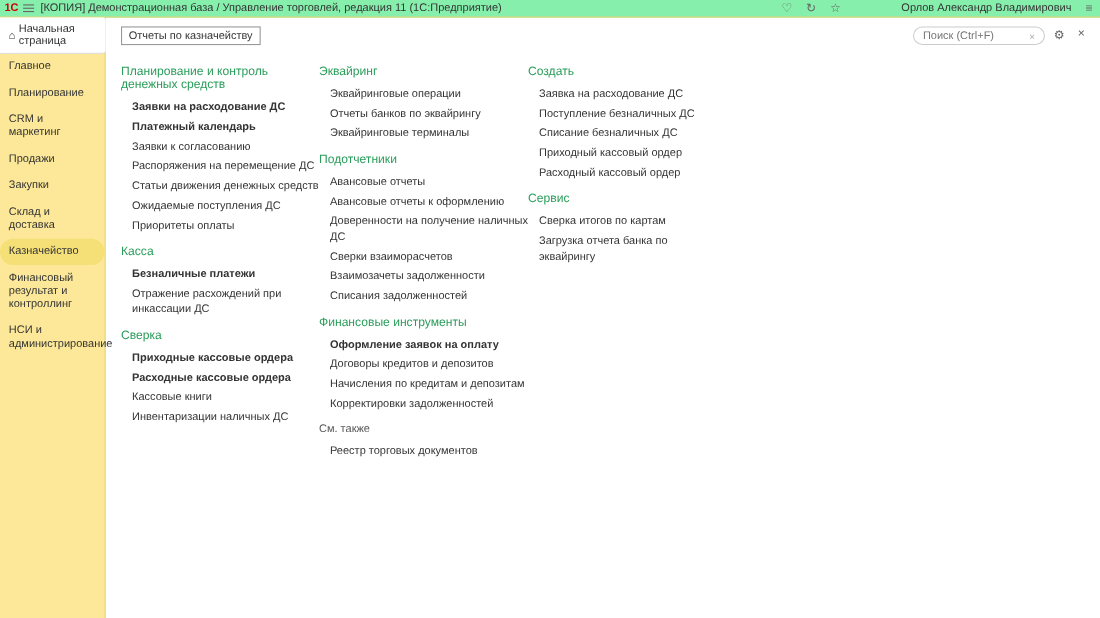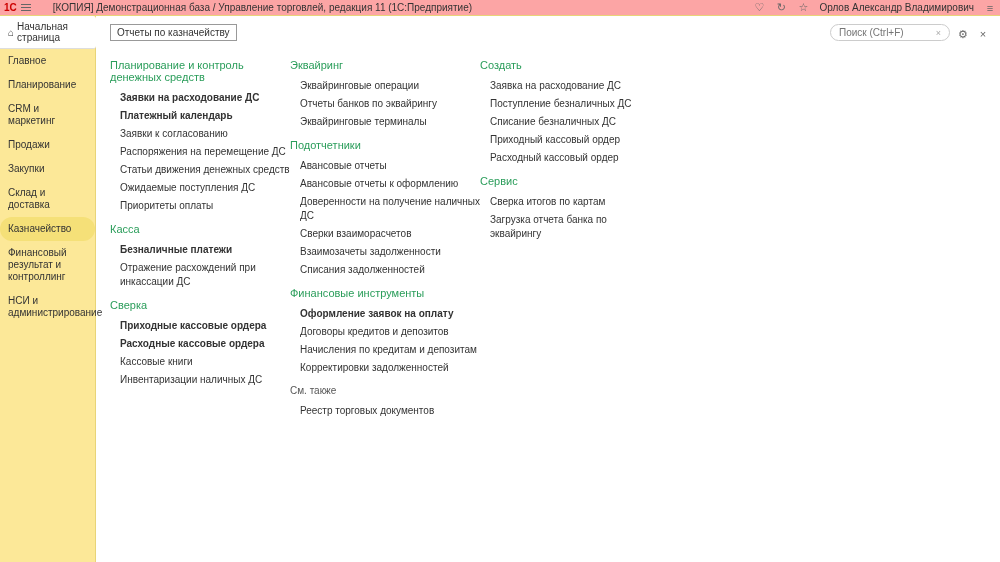--- a/index.html
+++ b/index.html
@@ -1,35 +1,35 @@
 <!DOCTYPE html>
 <html><head>
 <meta charset="utf-8">
 <style>
 * { margin: 0; padding: 0; box-sizing: border-box; font-family: Arial, sans-serif; }
 body { background: #fff; font-size: 11px; color: #333; width: 1000px; height: 562px; overflow: hidden; }
 
-.titlebar { background: #fca5a5; height: 16px; display: flex; align-items: center; padding: 0 4px; border-bottom: 1px solid #e8d478; }
+.titlebar { background: #86efac; height: 16px; display: flex; align-items: center; padding: 0 4px; border-bottom: 1px solid #e8d478; }
 .tb-logo { color: #cc0000; font-weight: bold; font-size: 10px; margin-right: 4px; }
 .tb-menu { display: inline-flex; flex-direction: column; gap: 1.5px; margin-right: 6px; cursor: pointer; }
 .tb-menu span { width: 10px; height: 1.5px; background: #666; }
-.tb-title { font-size: 10px; color: #333; margin-left: 16px; }
+.tb-title { font-size: 10px; color: #333; }
 .tb-right { margin-left: auto; display: flex; gap: 10px; align-items: center; }
 .tb-icon { width: 12px; height: 12px; display: inline-flex; align-items: center; justify-content: center; color: #666; cursor: pointer; font-size: 11px; }
-.tb-user { font-size: 10px; color: #333; }
+.tb-user { font-size: 10px; color: #333; margin-left: 44px; }
 
 .container { display: flex; height: calc(100% - 16px); }
 .sidebar { width: 96px; background: #fce898; border-right: 1px solid #e8d478; }
 .home-tab { background: #fff; padding: 5px 8px; font-size: 10px; display: flex; align-items: center; gap: 3px; border-bottom: 1px solid #ddd; cursor: pointer; border-top-right-radius: 3px; border-bottom-right-radius: 3px; margin-right: -1px; }
 .home-icon { font-size: 10px; }
 .nav-item { padding: 6px 8px; font-size: 10px; color: #333; cursor: pointer; line-height: 1.2; }
 .nav-item.active { background: #f5e078; border-radius: 12px; }
 
 .content { flex: 1; padding: 8px 14px; position: relative; overflow: auto; }
-.topbar { position: absolute; top: 8px; right: 10px; display: flex; gap: 6px; align-items: flex-end; }
+.topbar { position: absolute; top: 8px; right: 10px; display: flex; gap: 6px; align-items: flex-start; }
 .search { border: 1px solid #ccc; border-radius: 10px; padding: 2px 8px; font-size: 10px; width: 120px; color: #999; background: #fff; display: flex; align-items: center; }
 .search input { border: none; outline: none; width: 90px; font-size: 10px; }
 .search .x { color: #aaa; cursor: pointer; margin-left: auto; font-size: 9px; }
 .tb-btn { width: 14px; height: 14px; display: flex; align-items: center; justify-content: center; cursor: pointer; color: #666; font-size: 11px; }
 
 .reports-btn { display: inline-block; border: 1px solid #999; padding: 2px 6px; font-size: 10px; cursor: pointer; background: #fff; margin-bottom: 10px; }
 
 .columns { display: flex; }
 .col { display: flex; flex-direction: column; }
 .col1 { width: 180px; }

